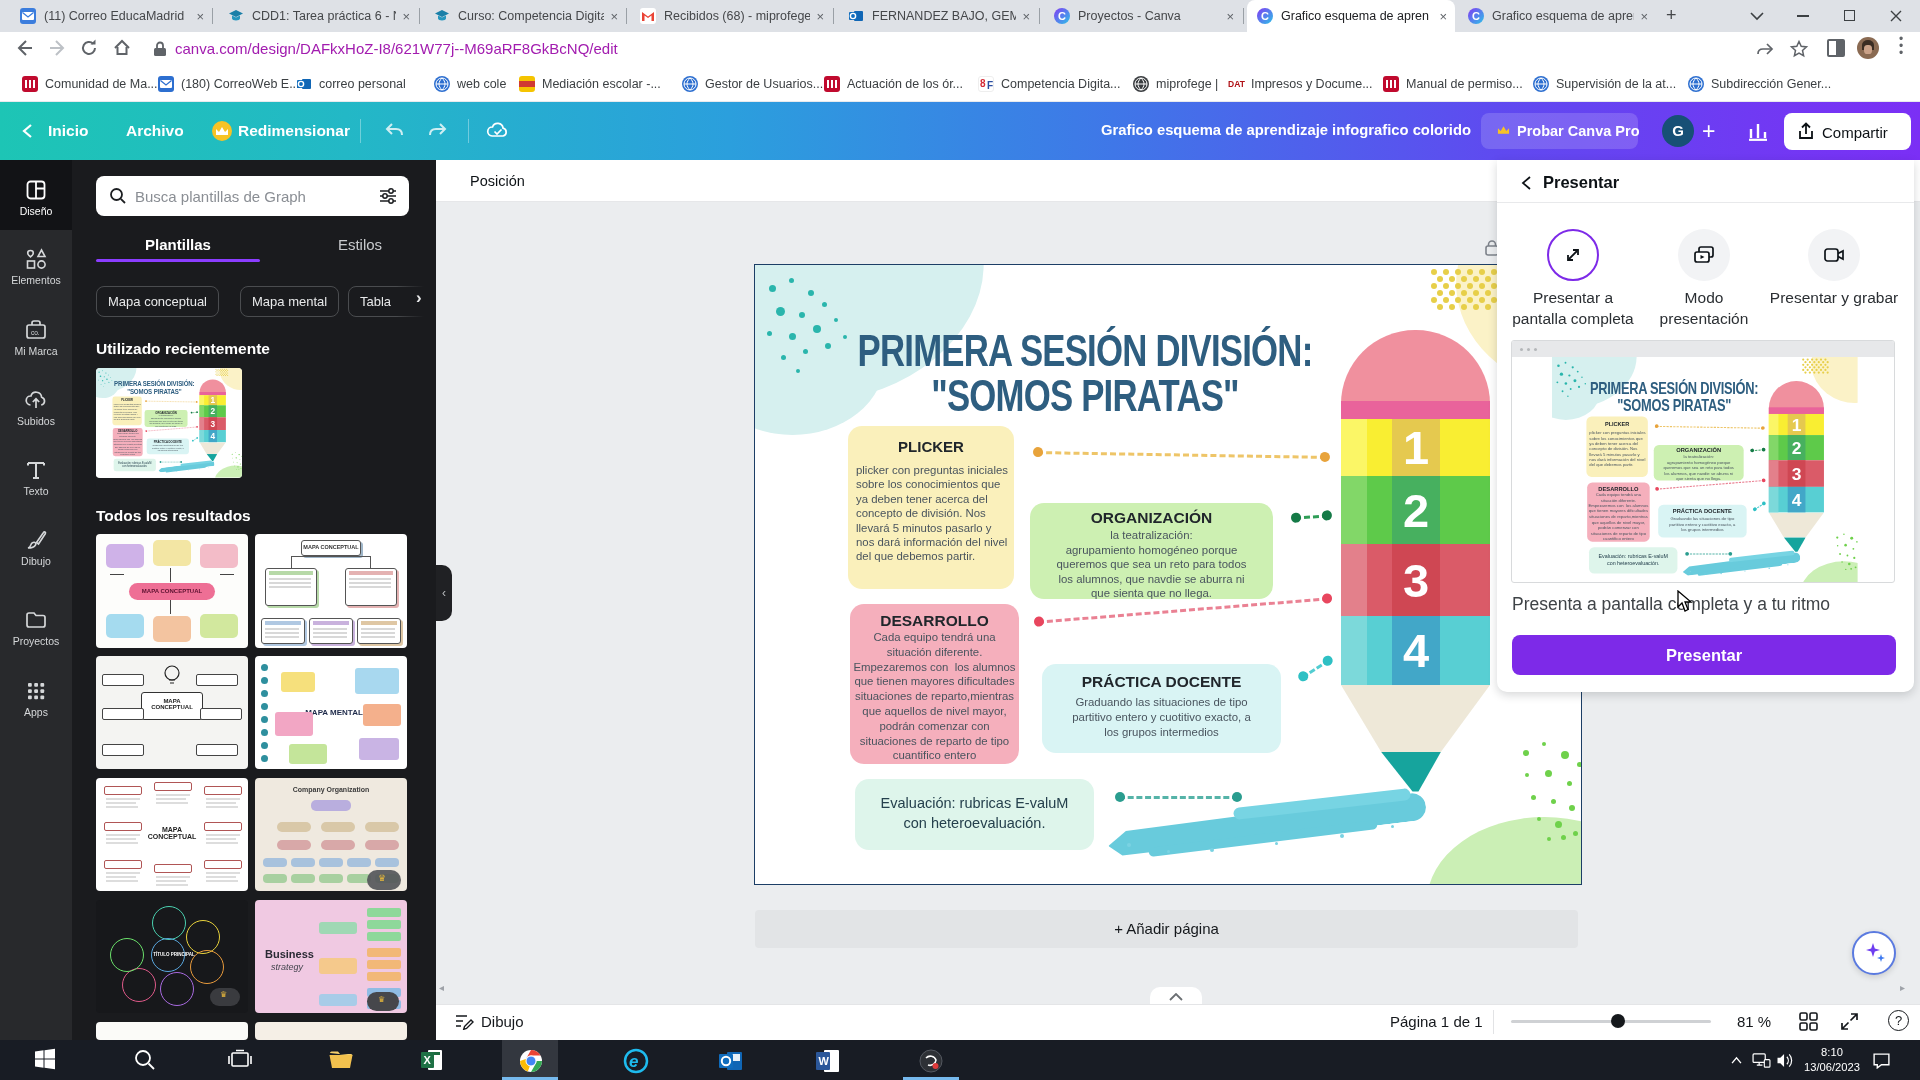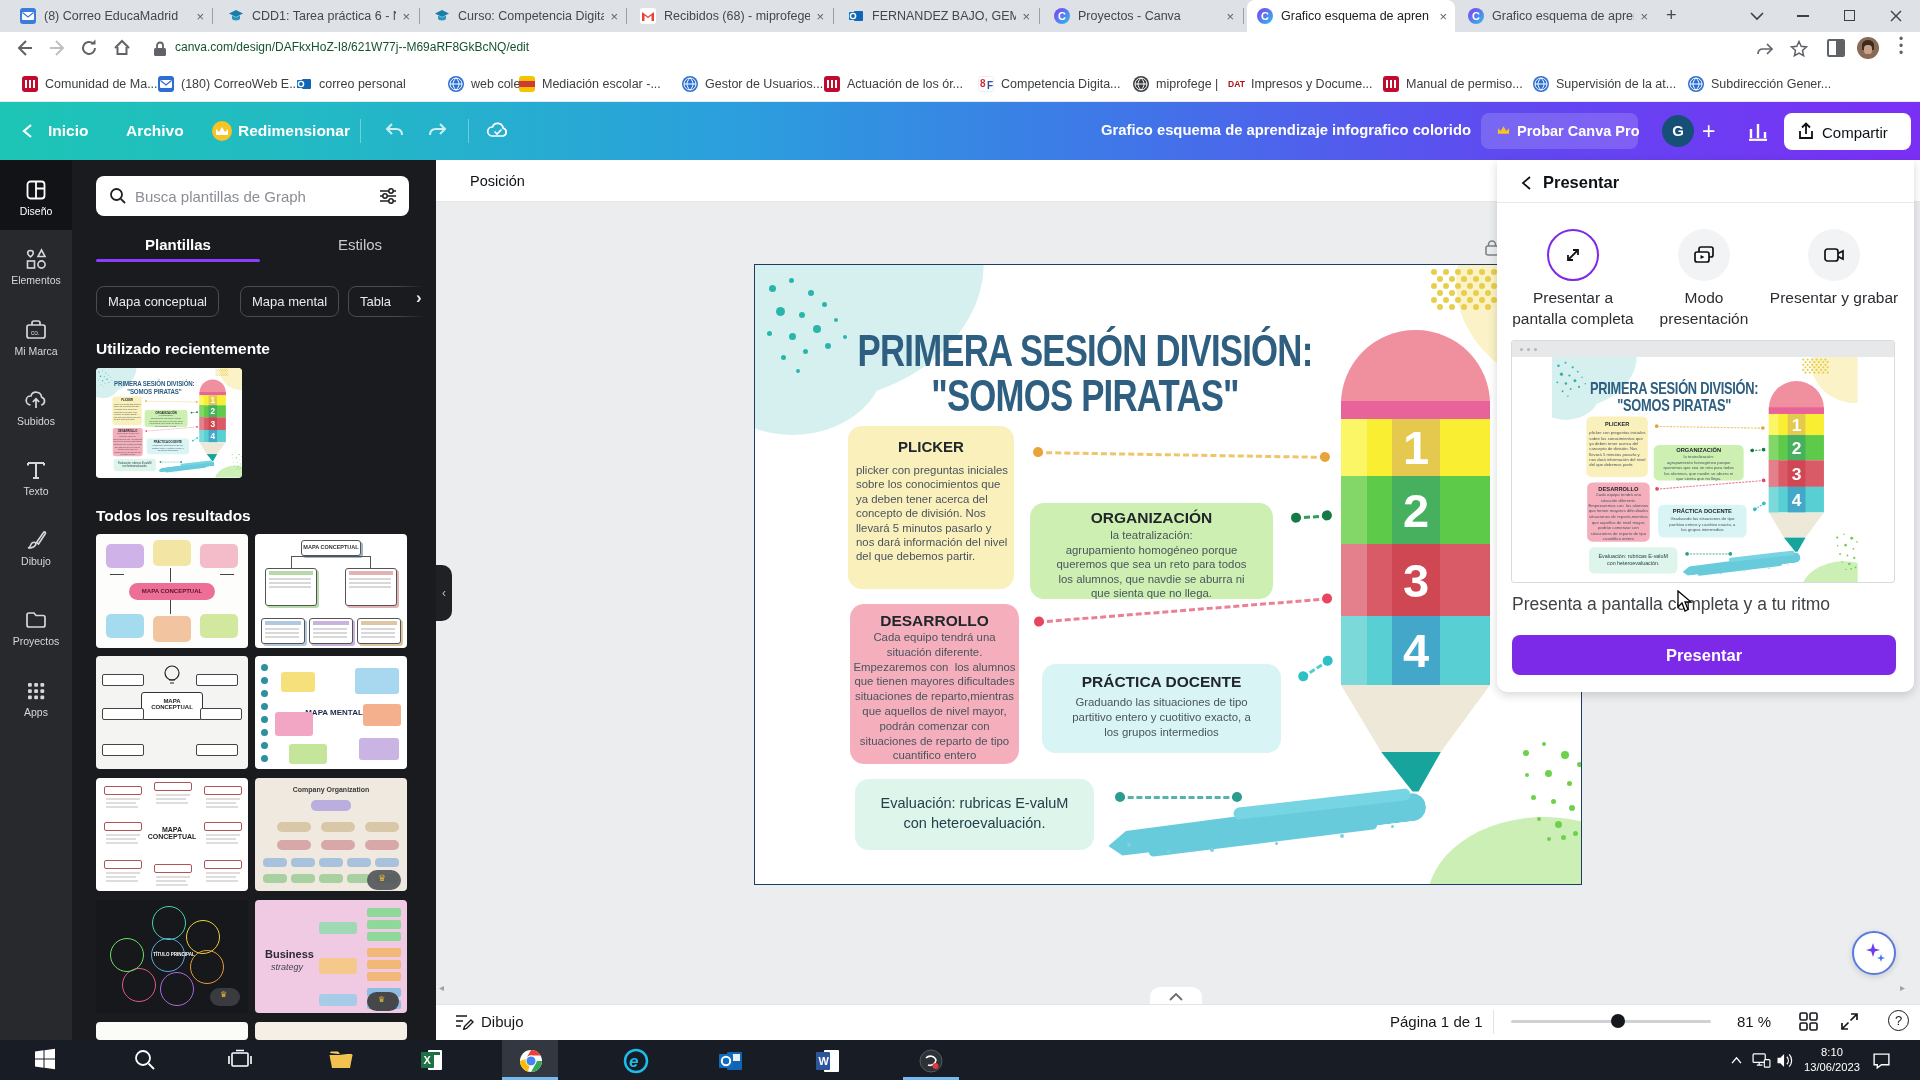--- a/index.html
+++ b/index.html
@@ -48,21 +48,21 @@
 #taskbar{left:0;top:1040px;width:1920px;height:40px;background:#181c24;color:#fff}
 .scaled{position:absolute;transform-origin:0 0}
 </style></head><body>
 <div id="stage">
 <div class="ab" id="tabbar">
       <div class="tab" style="left:10px;width:202px">
         <div class="fav" style="background:#3b7ddd"><svg width="16" height="16" viewBox="0 0 16 16">
             <rect x="2" y="4" width="12" height="8" rx="1" fill="#fff"></rect>
             <path d="M2.5 4.5 8 9l5.5-4.5" stroke="#3b7ddd" stroke-width="1.3" fill="none"></path>
           </svg></div>
-        <span class="tx">(8) Correo EducaMadrid</span>
+        <span class="tx">(11) Correo EducaMadrid</span>
         <span class="x">×</span>
       </div>
       <div class="tab" style="left:218px;width:200px">
         <div class="fav"><svg width="16" height="16" viewBox="0 0 16 16">
             <path d="M8 2 15 5.5 8 9 1 5.5Z" fill="#1a7fa8"></path>
             <path d="M4 7.5v3c0 1 2 2 4 2s4-1 4-2v-3L8 9.5Z" fill="#2596be"></path>
           </svg></div>
         <span class="tx">CDD1: Tarea práctica 6 - N</span>
         <span class="x">×</span>
       </div>
@@ -139,21 +139,21 @@
         <path d="M17.5 2.5v5h-5z" fill="#5f6368"></path>
       </svg>
       <svg class="navic" style="left:111px" width="22" height="22" viewBox="0 0 22 22">
         <path d="M4 11l7-7 7 7" stroke="#5f6368" stroke-width="2" fill="none"></path>
         <path d="M6.5 10v7h9v-7" stroke="#5f6368" stroke-width="2" fill="none"></path>
       </svg>
       <svg class="navic" style="left:152px;top:8px" width="16" height="18" viewBox="0 0 16 18">
         <rect x="2" y="8" width="12" height="8" rx="1.5" fill="#5f6368"></rect>
         <path d="M5 8V5.5a3 3 0 0 1 6 0V8" stroke="#5f6368" stroke-width="1.8" fill="none"></path>
       </svg>
-      <div class="ab" style="left:175px;top:8px;font-size:12px;color:#14532d">canva.com/design/DAFkxHoZ-I8/621W77j--M69aRF8GkBcNQ/edit</div>
+      <div class="ab" style="left:175px;top:8px;font-size:15px;color:#a21caf">canva.com/design/DAFkxHoZ-I8/621W77j--M69aRF8GkBcNQ/edit</div>
       <svg class="navic" style="left:1755px;top:7px" width="20" height="20" viewBox="0 0 20 20">
         <path d="M12 5l5 5-5 5" stroke="#5f6368" stroke-width="1.7" fill="none"></path>
         <path d="M17 10H8c-3 0-5 2-5 5" stroke="#5f6368" stroke-width="1.7" fill="none"></path>
       </svg>
       <svg class="navic" style="left:1789px;top:7px" width="20" height="20" viewBox="0 0 20 20">
         <path d="M10 2.5l2.2 4.8 5.3.6-4 3.6 1.1 5.2L10 14l-4.6 2.7 1.1-5.2-4-3.6 5.3-.6Z" stroke="#5f6368" stroke-width="1.5" fill="none"></path>
       </svg>
       <div class="ab" style="left:1827px;top:7px;width:18px;height:18px;border:2px solid #5f6368;border-radius:2px"></div>
       <div class="ab" style="left:1836px;top:9px;width:7px;height:14px;background:#5f6368"></div>
       <div class="ab" style="left:1857px;top:5px;width:22px;height:22px;border-radius:50%;background:#8a6a52"></div>
@@ -176,21 +176,21 @@
         <span>(180) CorreoWeb E...</span>
       </div>
       <div class="bm" style="left:296px">
         <div class="bfav"><svg width="16" height="16" viewBox="0 0 16 16">
             <rect x="6" y="3" width="9" height="10" rx="1" fill="#1066b5"></rect>
             <rect x="1" y="4" width="8" height="8" rx="1" fill="#0f6cbd"></rect>
             <circle cx="5" cy="8" r="2.6" fill="none" stroke="#fff" stroke-width="1.4"></circle>
           </svg></div>
         <span>correo personal</span>
       </div>
-      <div class="bm" style="left:448px">
+      <div class="bm" style="left:434px">
         <div class="bfav" style="background:#2d6fd0;border-radius:50%"><svg width="16" height="16" viewBox="0 0 16 16">
             <circle cx="8" cy="8" r="6" fill="none" stroke="#fff" stroke-width="1"></circle>
             <path d="M2 8h12M8 2c-4 4-4 8 0 12M8 2c4 4 4 8 0 12" stroke="#fff" stroke-width="1" fill="none"></path>
           </svg></div>
         <span>web cole</span>
       </div>
       <div class="bm" style="left:519px">
         <div class="bfav" style="background:#f5c400">
           <div style="position:absolute;left:0;top:5px;width:16px;height:6px;background:#d03a32"></div>
         </div>
@@ -876,20 +876,21 @@
             </div>
             <div class="seg" style="top:286px;height:69px;background:#58cfd3">
               <div class="ls" style="background:#7cd9da"></div>
               <div class="mb" style="background:#42a7c8">4</div>
             </div>
             <div class="ab" style="left:0;top:355px;width:149px;height:67px;background:#eee8d8;clip-path:polygon(0 0,100% 0,67% 100%,27% 100%)"></div>
             <div class="ab" style="left:0;top:422px;width:149px;height:44px;background:#16a49d;clip-path:polygon(27% 0,67% 0,52% 90%,48% 90%)"></div>
           </div>
         </div>
       </div>
+      <div class="ab" style="left:319px;top:750px;width:823px;height:38px;background:#e2e4e6;border-radius:4px;text-align:center;line-height:38px;font-size:15px;color:#15181c;font-weight:500">+ Añadir página</div>
       <div class="ab" style="left:714px;top:827px;width:52px;height:17px;background:#fff;border-radius:10px 10px 0 0"></div>
       <svg class="ab" style="left:732px;top:833px" width="16" height="8" viewBox="0 0 16 8">
         <path d="M2 7 8 1l6 6" stroke="#6b6f73" stroke-width="1.8" fill="none"></path>
       </svg>
       <div class="ab" style="left:3px;top:822px;font-size:10px;color:#9ea2a8">◂</div>
       <div class="ab" style="left:1464px;top:822px;font-size:10px;color:#9ea2a8">▸</div>
       <div class="ab" style="left:1416px;top:771px;width:44px;height:44px;border-radius:50%;background:#fff;border:2px solid #5a7ae0;box-shadow:0 2px 6px rgba(0,0,0,.15)"></div>
       <svg class="ab" style="left:1427px;top:781px" width="24" height="24" viewBox="0 0 24 24">
         <path d="M10 2l1.8 5.4L17 9l-5.2 1.6L10 16l-1.8-5.4L3 9l5.2-1.6Z" fill="#6d3df0"></path>
         <path d="M18 13l1 3 3 1-3 1-1 3-1-3-3-1 3-1Z" fill="#3d7af0"></path>

